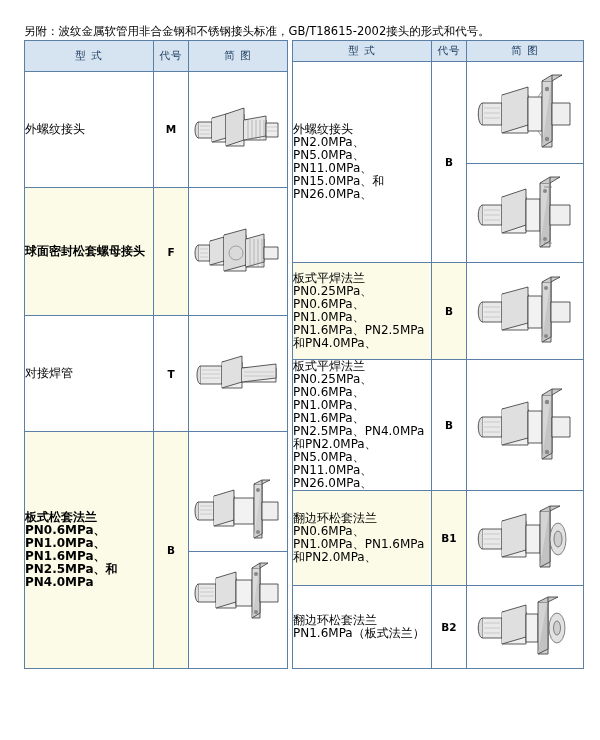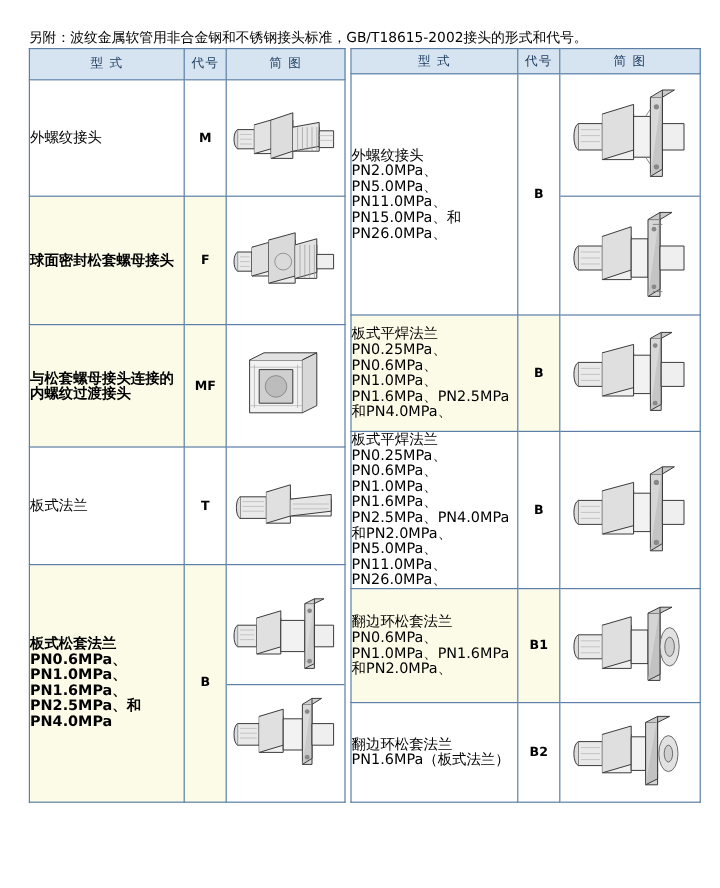--- a/index.html
+++ b/index.html
@@ -124,42 +124,23 @@
                 <circle cx="44" cy="36" r="7" fill="none" stroke="#777" stroke-width="0.6"></circle>
                 <path d="M58 22 v28 M62 22 v28 M66 22 v28 M70 22 v28" stroke="#999" stroke-width="0.6"></path>
                 <path d="M8 32 h8 M8 36 h8 M8 40 h8" stroke="#aaa" stroke-width="0.5"></path>
               </g>
             </svg>
           </div>
         </td>
       </tr>
 
 
-      <tr>
-        <td class="c-name tint" style="height:82px;font-weight:bold">与松套螺母接头连接的内螺纹过渡接头</td>
-        <td class="c-code tint">MF</td>
-        <td class="c-fig white">
-          <div class="figwrap">
-            <svg width="92" height="76" viewBox="0 0 92 76">
-              <g stroke="#333" fill="none" stroke-width="0.8">
-                <path d="M16 16 H60 V60 H16 Z" fill="#f2f2f2"></path>
-                <path d="M16 16 L28 10 L72 10 L60 16" fill="#e2e2e2"></path>
-                <path d="M60 16 L72 10 L72 54 L60 60" fill="#d8d8d8"></path>
-                <path d="M24 24 H52 V52 H24 Z" fill="#cfcfcf"></path>
-                <circle cx="38" cy="38" r="9" fill="#bcbcbc" stroke="#777" stroke-width="0.6"></circle>
-                <path d="M20 20 v36 M56 20 v36" stroke="#999" stroke-width="0.5"></path>
-                <path d="M16 22 h44 M16 54 h44" stroke="#aaa" stroke-width="0.5"></path>
-              </g>
-            </svg>
-          </div>
-        </td>
-      </tr>
-
-      <tr>
-        <td class="c-name white" style="height:78px">板式法兰</td>
+
+      <tr>
+        <td class="c-name white" style="height:78px">对接焊管</td>
         <td class="c-code white">T</td>
         <td class="c-fig white">
           <div class="figwrap">
             <svg width="92" height="64" viewBox="0 0 92 64">
               <g stroke="#333" fill="none" stroke-width="0.8">
                 <path d="M8 24 H30 V42 H8 Z" fill="#eaeaea"></path>
                 <path d="M8 24 C4 26 4 40 8 42" fill="#dedede"></path>
                 <path d="M30 20 H50 V46 H30 Z" fill="#f0f0f0"></path>
                 <path d="M30 20 L50 14 L50 40 L30 46" fill="#e0e0e0"></path>
                 <path d="M50 26 H84 V40 H50 Z" fill="#f4f4f4"></path>

